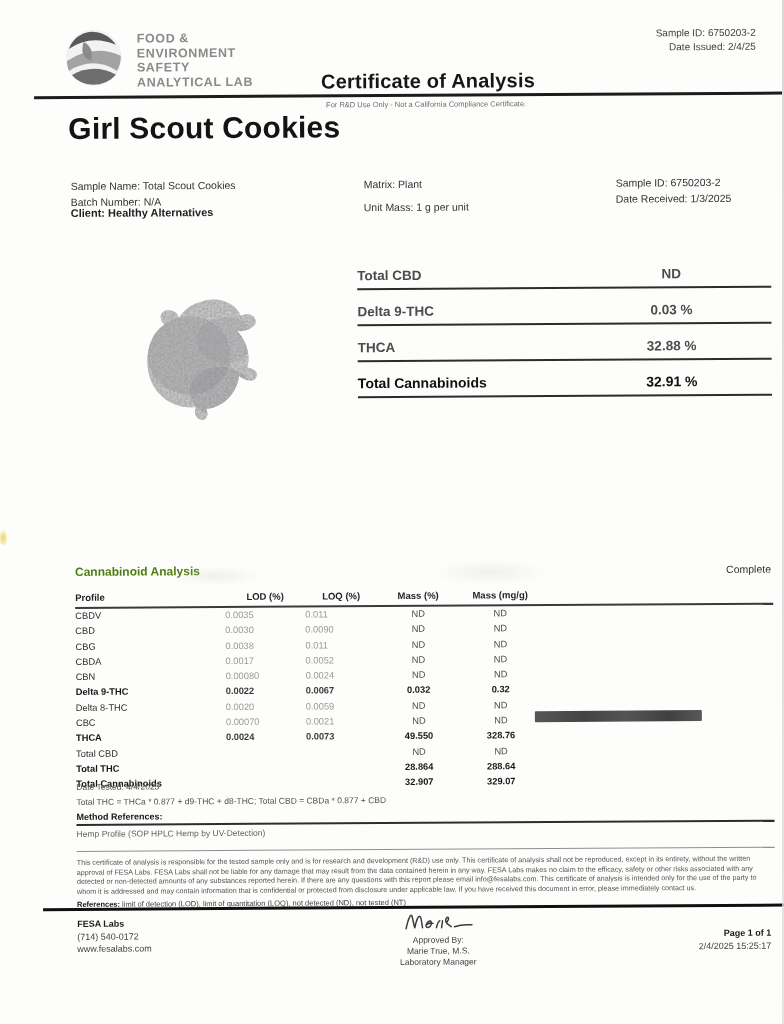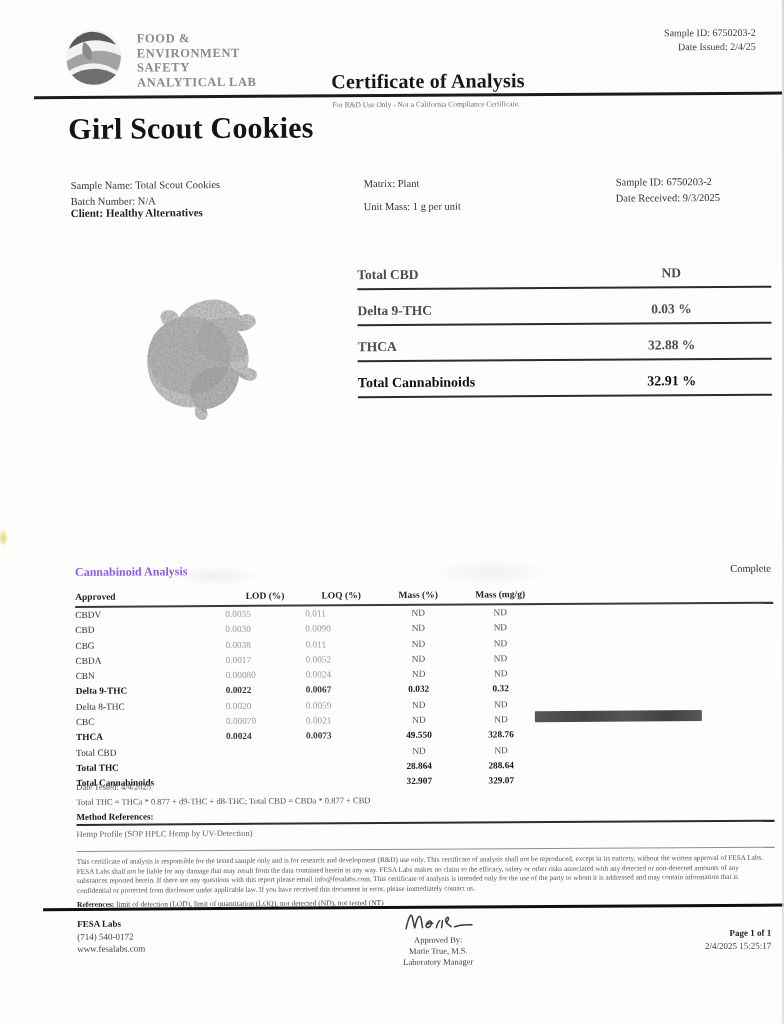--- a/index.html
+++ b/index.html
@@ -1,18 +1,18 @@
 <!DOCTYPE html>
 <html><head>
 <meta charset="utf-8">
 <style>
   html,body{margin:0;padding:0;background:#e9e9e9;}
   .page{
     position:relative;width:784px;height:1024px;background:#fdfdfc;overflow:hidden;
-    font-family:Liberation Serif, serif;color:#222;
+    font-family:Liberation Sans, sans-serif;color:#222;
   }
   .tilt{position:absolute;inset:0;transform:rotate(-0.35deg);transform-origin:50% 40%;}
   .abs{position:absolute;}
 
   
   .logo-wrap{left:66px;top:26px;display:flex;gap:13px;align-items:flex-start;}
   .logo-text{font-size:12.5px;line-height:14.5px;color:#8a8a8a;font-weight:600;letter-spacing:.6px;padding-top:4px;}
   .coa-title{left:300px;top:70px;width:260px;text-align:center;font-size:20px;font-weight:bold;color:#161616;letter-spacing:.2px;}
   .header-rule{left:36px;right:0;top:94px;height:2.5px;background:#1c1c1c;}
   .header-subtitle{left:270px;top:100px;width:316px;text-align:center;font-size:7.5px;color:#6b6b6b;}
@@ -24,21 +24,21 @@
   .info-cell{font-size:10.5px;color:#333;}
 
   
   .summary{left:358px;top:254px;width:414px;}
   .s-row{height:36px;border-bottom:2px solid #2c2c2c;display:flex;align-items:flex-end;padding-bottom:5px;box-sizing:border-box;}
   .s-label{flex:1;font-size:13.5px;font-weight:bold;color:#4c4c4c;}
   .s-value{width:200px;text-align:center;font-size:13.5px;font-weight:bold;color:#4c4c4c;}
   .s-row.final .s-label,.s-row.final .s-value{color:#0f0f0f;font-size:14px;}
 
   
-  .section-title{left:74px;top:563px;font-size:12px;font-weight:600;color:#8b5cf6;}
+  .section-title{left:74px;top:563px;font-size:12px;font-weight:600;color:#4d7c0f;}
   .section-status{right:14px;top:565px;font-size:10.5px;color:#2e2e2e;}
   .a-table{left:74px;top:590px;width:698px;}
   .a-head{display:grid;grid-template-columns:150px 80px 72px 82px 82px 1fr;font-size:9.5px;font-weight:bold;color:#1f1f1f;
     border-bottom:2px solid #3a3a3a;padding-bottom:4px;}
   .a-row{display:grid;grid-template-columns:150px 80px 72px 82px 82px 1fr;height:15.3px;line-height:15.3px;font-size:9.3px;}
   .a-cell{white-space:nowrap;}
   .hc{text-align:center;}
   .a-row .c0{color:#2e2e2e;text-align:left;}
   .a-row .c1,.a-row .c2{color:#9a9a9a;}
   .a-row .c3,.a-row .c4{color:#4f4f4f;text-align:center;}
@@ -102,21 +102,21 @@
     </div>
 
     <div class="abs product-title">Girl Scout Cookies</div>
     <div class="abs client-line">Client: Healthy Alternatives</div>
 
     <div class="abs info-cell" style="left:72px;top:178px;">Sample Name: Total Scout Cookies</div>
     <div class="abs info-cell" style="left:72px;top:194px;">Batch Number: N/A</div>
     <div class="abs info-cell" style="left:365px;top:178px;">Matrix: Plant</div>
     <div class="abs info-cell" style="left:365px;top:201px;">Unit Mass: 1 g per unit</div>
     <div class="abs info-cell" style="left:617px;top:178px;">Sample ID: 6750203-2</div>
-    <div class="abs info-cell" style="left:617px;top:194px;">Date Received: 9/3/2025</div>
+    <div class="abs info-cell" style="left:617px;top:194px;">Date Received: 1/3/2025</div>
 
     <div class="abs" style="left:138px;top:292px;">
       <svg width="155" height="140" viewBox="0 0 150 135">
         <defs>
           <filter id="grain" x="-20%" y="-20%" width="140%" height="140%">
             <feTurbulence type="fractalNoise" baseFrequency="0.55" numOctaves="4" seed="11"></feTurbulence>
             <feColorMatrix type="saturate" values="0"></feColorMatrix>
             <feComponentTransfer>
                 <feFuncA type="linear" slope="0" intercept="0.85"></feFuncA>
               </feComponentTransfer>
@@ -152,21 +152,21 @@
         <div class="s-label">Total Cannabinoids</div>
         <div class="s-value">32.91 %</div>
       </div>
     </div>
 
     <div class="abs section-title">Cannabinoid Analysis</div>
     <div class="abs section-status">Complete</div>
 
     <div class="abs a-table">
       <div class="a-head">
-        <div>Approved</div>
+        <div>Profile</div>
         <div class="hc">LOD (%)</div>
         <div class="hc">LOQ (%)</div>
         <div class="hc">Mass (%)</div>
         <div class="hc">Mass (mg/g)</div>
         <div></div>
       </div>
       <div>
           <div class="a-row">
             <div class="a-cell c0">CBDV</div>
             <div class="a-cell c1">0.0035</div>

